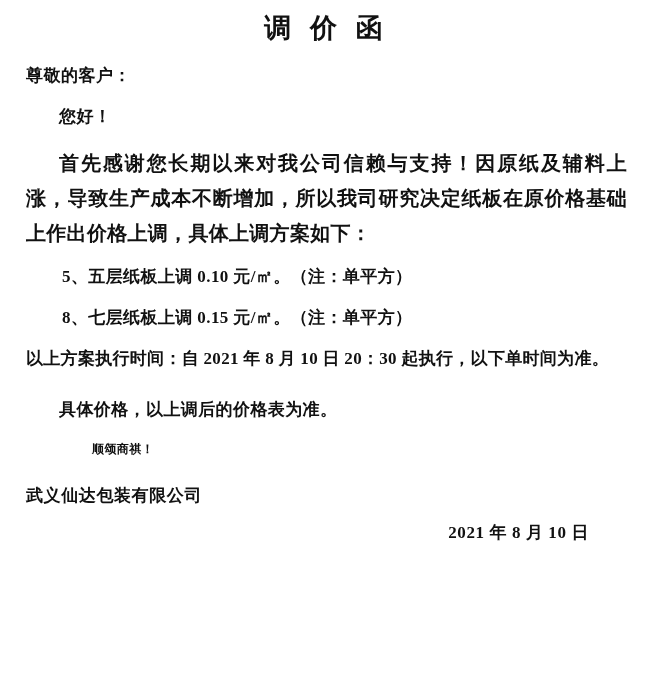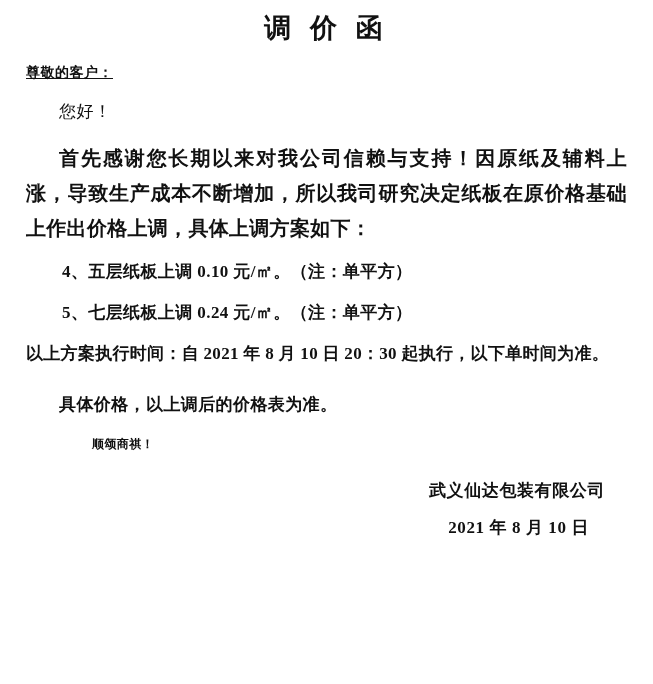--- a/index.html
+++ b/index.html
@@ -23,29 +23,28 @@
   }
   .doc-title {
     text-align: center;
     font-size: 27px;
     font-weight: bold;
     letter-spacing: 6px;
     margin: 4px 0 18px 0;
     font-family: "Liberation Serif", "DejaVu Serif", serif;
   }
   .salutation {
-    font-size: 14px;
+    font-size: 17px;
     font-weight: bold;
     margin: 0 0 18px 0;
     letter-spacing: 0.5px;
-    text-decoration: underline;
   }
   .greeting {
     font-size: 17px;
-    font-weight: normal;
+    font-weight: bold;
     margin: 0 0 18px 0;
     padding-left: 33px;
     letter-spacing: 0.5px;
   }
   .para {
     font-size: 20px;
     font-weight: bold;
     line-height: 1.75;
     margin: 0 0 14px 0;
     text-indent: 33px;
@@ -84,21 +83,21 @@
     letter-spacing: 0.4px;
   }
   .closing {
     font-size: 12px;
     font-weight: bold;
     margin: 0 0 26px 0;
     padding-left: 66px;
     letter-spacing: 0.4px;
   }
   .signature {
-    text-align: right;
+    text-align: left;
     font-size: 17px;
     font-weight: bold;
     letter-spacing: 0.6px;
     margin: 0 22px 14px 0;
   }
   .date {
     text-align: right;
     font-size: 17px;
     font-weight: bold;
     letter-spacing: 0.6px;
@@ -112,22 +111,22 @@
 
   <div class="doc-title">调 价 函</div>
 
   <div class="salutation">尊敬的客户：</div>
 
   <div class="greeting">您好！</div>
 
   <div class="para">首先感谢您长期以来对我公司信赖与支持！因原纸及辅料上涨，导致生产成本不断增加，所以我司研究决定纸板在原价格基础上作出价格上调，具体上调方案如下：</div>
 
   <ul class="items">
-    <li class="item">4、五层纸板上调 0.10 元/㎡。（注：单平方）</li>
-    <li class="item">5、七层纸板上调 0.24 元/㎡。（注：单平方）</li>
+    <li class="item">5、五层纸板上调 0.10 元/㎡。（注：单平方）</li>
+    <li class="item">8、七层纸板上调 0.15 元/㎡。（注：单平方）</li>
   </ul>
 
   <div class="effective">以上方案执行时间：自 2021 年 8 月 10 日 20：30 起执行，以下单时间为准。</div>
 
   <div class="price-note">具体价格，以上调后的价格表为准。</div>
 
   <div class="closing">顺颂商祺！</div>
 
   <div class="signature">武义仙达包装有限公司</div>
 

